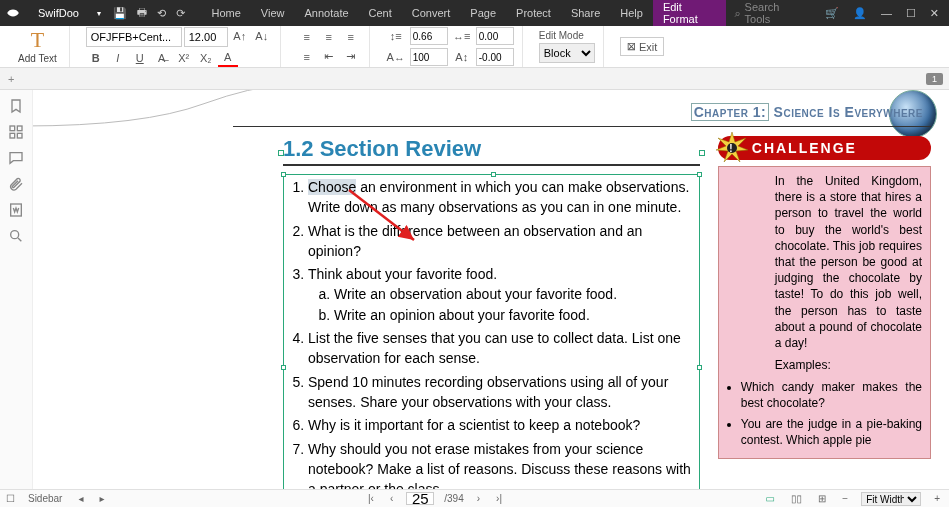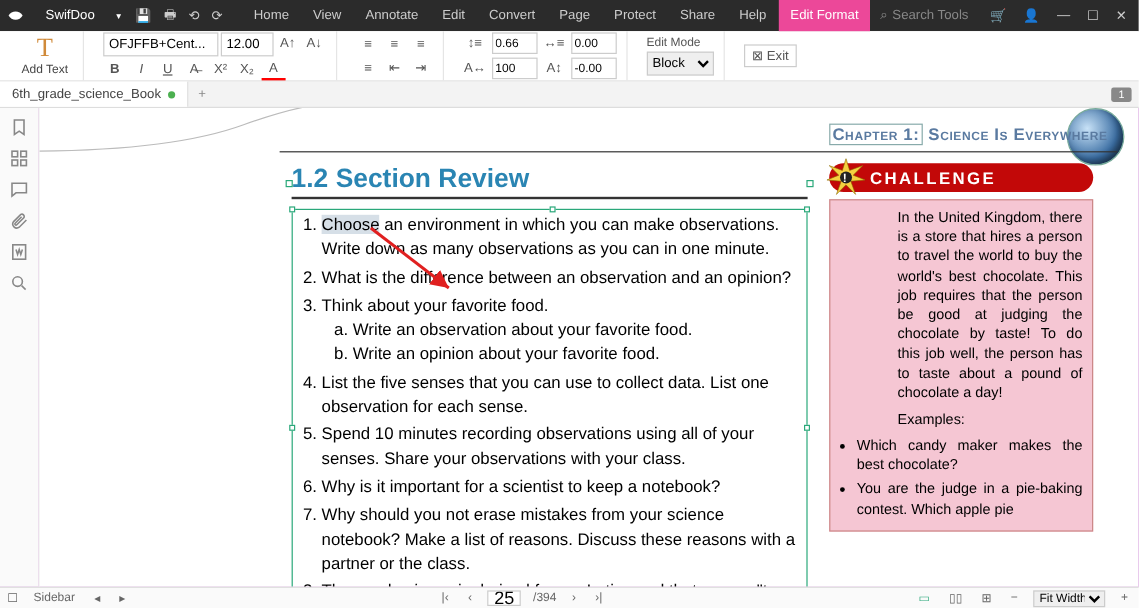--- a/index.html
+++ b/index.html
@@ -3,21 +3,21 @@
 <meta charset="utf-8">
 <style>
 * { margin: 0; padding: 0; box-sizing: border-box; font-family: Arial, sans-serif; }
 body { width: 949px; height: 507px; overflow: hidden; background: #fff; position: relative; }
 
 
 .titlebar { height: 26px; background: #2b2b2b; color: #ccc; display: flex; align-items: center; font-size: 11px; }
 .titlebar .logo { display: flex; align-items: center; padding: 0 6px; color: #fff; gap: 18px; }
 .titlebar .menu { display: flex; margin-left: 10px; }
 .titlebar .menu-item { padding: 0 10px; height: 26px; display: flex; align-items: center; cursor: pointer; }
-.titlebar .menu-item.active { background: #ec4899; color: #fff; }
+.titlebar .menu-item.active { background: #701a75; color: #fff; }
 .titlebar .search { display: flex; align-items: center; padding: 0 8px; color: #888; gap: 4px; }
 .titlebar .spacer { flex: 1; }
 .titlebar .win-controls { display: flex; align-items: center; gap: 14px; padding: 0 10px; }
 .titlebar .qicons { display: flex; gap: 10px; padding: 0 6px; align-items: center; }
 
 
 .ribbon { height: 42px; background: #fff; border-bottom: 1px solid #ddd; display: flex; align-items: center; padding: 0 6px; gap: 8px; }
 .ribbon-group { display: flex; align-items: center; gap: 6px; border-right: 1px solid #e5e5e5; padding: 0 8px; height: 100%; }
 .ribbon-group:last-child { border-right: none; }
 .add-text-btn { display: flex; flex-direction: column; align-items: center; font-size: 10px; color: #444; padding: 0 4px; }
@@ -34,32 +34,32 @@
 .exit-btn { display: flex; align-items: center; gap: 3px; font-size: 11px; color: #555; border: 1px solid #ccc; padding: 2px 6px; cursor: pointer; }
 
 
 .tabs { height: 22px; background: #f3f3f3; border-bottom: 1px solid #ddd; display: flex; align-items: center; font-size: 11px; }
 .tab { padding: 0 10px; height: 100%; display: flex; align-items: center; gap: 6px; background: #fff; border-right: 1px solid #ddd; color: #444; }
 .tab .dot { width: 6px; height: 6px; border-radius: 50%; background: #4cb050; }
 .tab-add { padding: 0 8px; color: #888; cursor: pointer; }
 .page-badge { margin-left: auto; background: #888; color: #fff; font-size: 9px; padding: 1px 6px; border-radius: 2px; margin-right: 6px; }
 
 
-.workspace { position: absolute; top: 90px; left: 0; right: 0; bottom: 18px; display: flex; background: #a21caf; }
+.workspace { position: absolute; top: 90px; left: 0; right: 0; bottom: 18px; display: flex; background: #7f1d1d; }
 .side-tools { width: 32px; background: #fafafa; display: flex; flex-direction: column; align-items: center; gap: 10px; padding-top: 8px; }
 .side-tools .stool { width: 16px; height: 16px; color: #888; cursor: pointer; }
 .document-area { flex: 1; position: relative; overflow: hidden; background: #fff; border-left: 1px solid #eee; }
 .page-header { position: absolute; top: 6px; right: 18px; left: 200px; height: 32px; display: flex; align-items: center; justify-content: flex-end; }
 .chapter-lbl { font-size: 14px; font-weight: bold; color: #5a7aa0; font-variant: small-caps; letter-spacing: 0.5px; margin-right: 8px; }
 .chapter-lbl .num { border: 1px solid #8aa; padding: 0 2px; }
 .earth { width: 48px; height: 48px; border-radius: 50%; background: radial-gradient(circle at 35% 35%, #c8e2f7, #3b6ea3 60%, #1a3450); position: absolute; right: 12px; top: 0; box-shadow: inset -3px -3px 6px rgba(0,0,0,.4); border: 1px solid #7a9; }
 .header-rule { position: absolute; top: 36px; left: 200px; right: 18px; height: 1px; background: #333; }
 
 .content { position: absolute; top: 46px; left: 210px; right: 18px; bottom: 4px; display: flex; gap: 18px; font-family: 'Times New Roman', serif; }
-.questions-col { width: 430px; }
+.questions-col { width: 430px; margin-left: 40px; }
 .section-title { color: #2a85b3; font-size: 22px; font-weight: bold; border-bottom: 2px solid #333; padding-bottom: 2px; margin-bottom: 8px; position: relative; }
 .edit-handles { position: absolute; left: -3px; right: -3px; top: -3px; bottom: -3px; pointer-events: none; }
 .edit-handles::before, .edit-handles::after { content: ''; position: absolute; width: 4px; height: 4px; background: #fff; border: 1px solid #2aa87a; }
 .edit-handles::before { left: -2px; top: 50%; }
 .edit-handles::after { right: -2px; top: 50%; }
 
 .qlist { position: relative; }
 .qbox { border: 1px solid #2aa87a; padding: 2px 4px 8px 4px; position: relative; font-size: 14px; line-height: 1.45; }
 .qbox .handle { position: absolute; width: 5px; height: 5px; background: #fff; border: 1px solid #2aa87a; }
 .qbox .h-tl { top: -3px; left: -3px; } .qbox .h-tr { top: -3px; right: -3px; }
@@ -101,21 +101,21 @@
   <div class="qicons">
     <span>💾</span>
     <span>🖶</span>
     <span>⟲</span>
     <span>⟳</span>
   </div>
   <div class="menu">
     <div class="menu-item">Home</div>
     <div class="menu-item">View</div>
     <div class="menu-item">Annotate</div>
-    <div class="menu-item">Edit</div>
+    <div class="menu-item">Cent</div>
     <div class="menu-item">Convert</div>
     <div class="menu-item">Page</div>
     <div class="menu-item">Protect</div>
     <div class="menu-item">Share</div>
     <div class="menu-item">Help</div>
     <div class="menu-item active">Edit Format</div>
   </div>
   <div class="search">
     <span>⌕</span>
     <span>Search Tools</span>
@@ -200,24 +200,20 @@
   </div>
   <div class="ribbon-group">
     <div class="exit-btn">
       <span>⊠</span>
       <span>Exit</span>
     </div>
   </div>
 </div>
 
 <div class="tabs">
-  <div class="tab">
-    <span>6th_grade_science_Book</span>
-    <span class="dot"></span>
-  </div>
   <div class="tab-add">+</div>
   <span class="page-badge">1</span>
 </div>
 
 <div class="workspace">
   <div class="side-tools">
     <svg class="stool" viewBox="0 0 24 24" fill="none" stroke="#888" stroke-width="2">
         <path d="M6 3h12v18l-6-4-6 4z"></path>
       </svg>
     <svg class="stool" viewBox="0 0 24 24" fill="none" stroke="#888" stroke-width="2">

